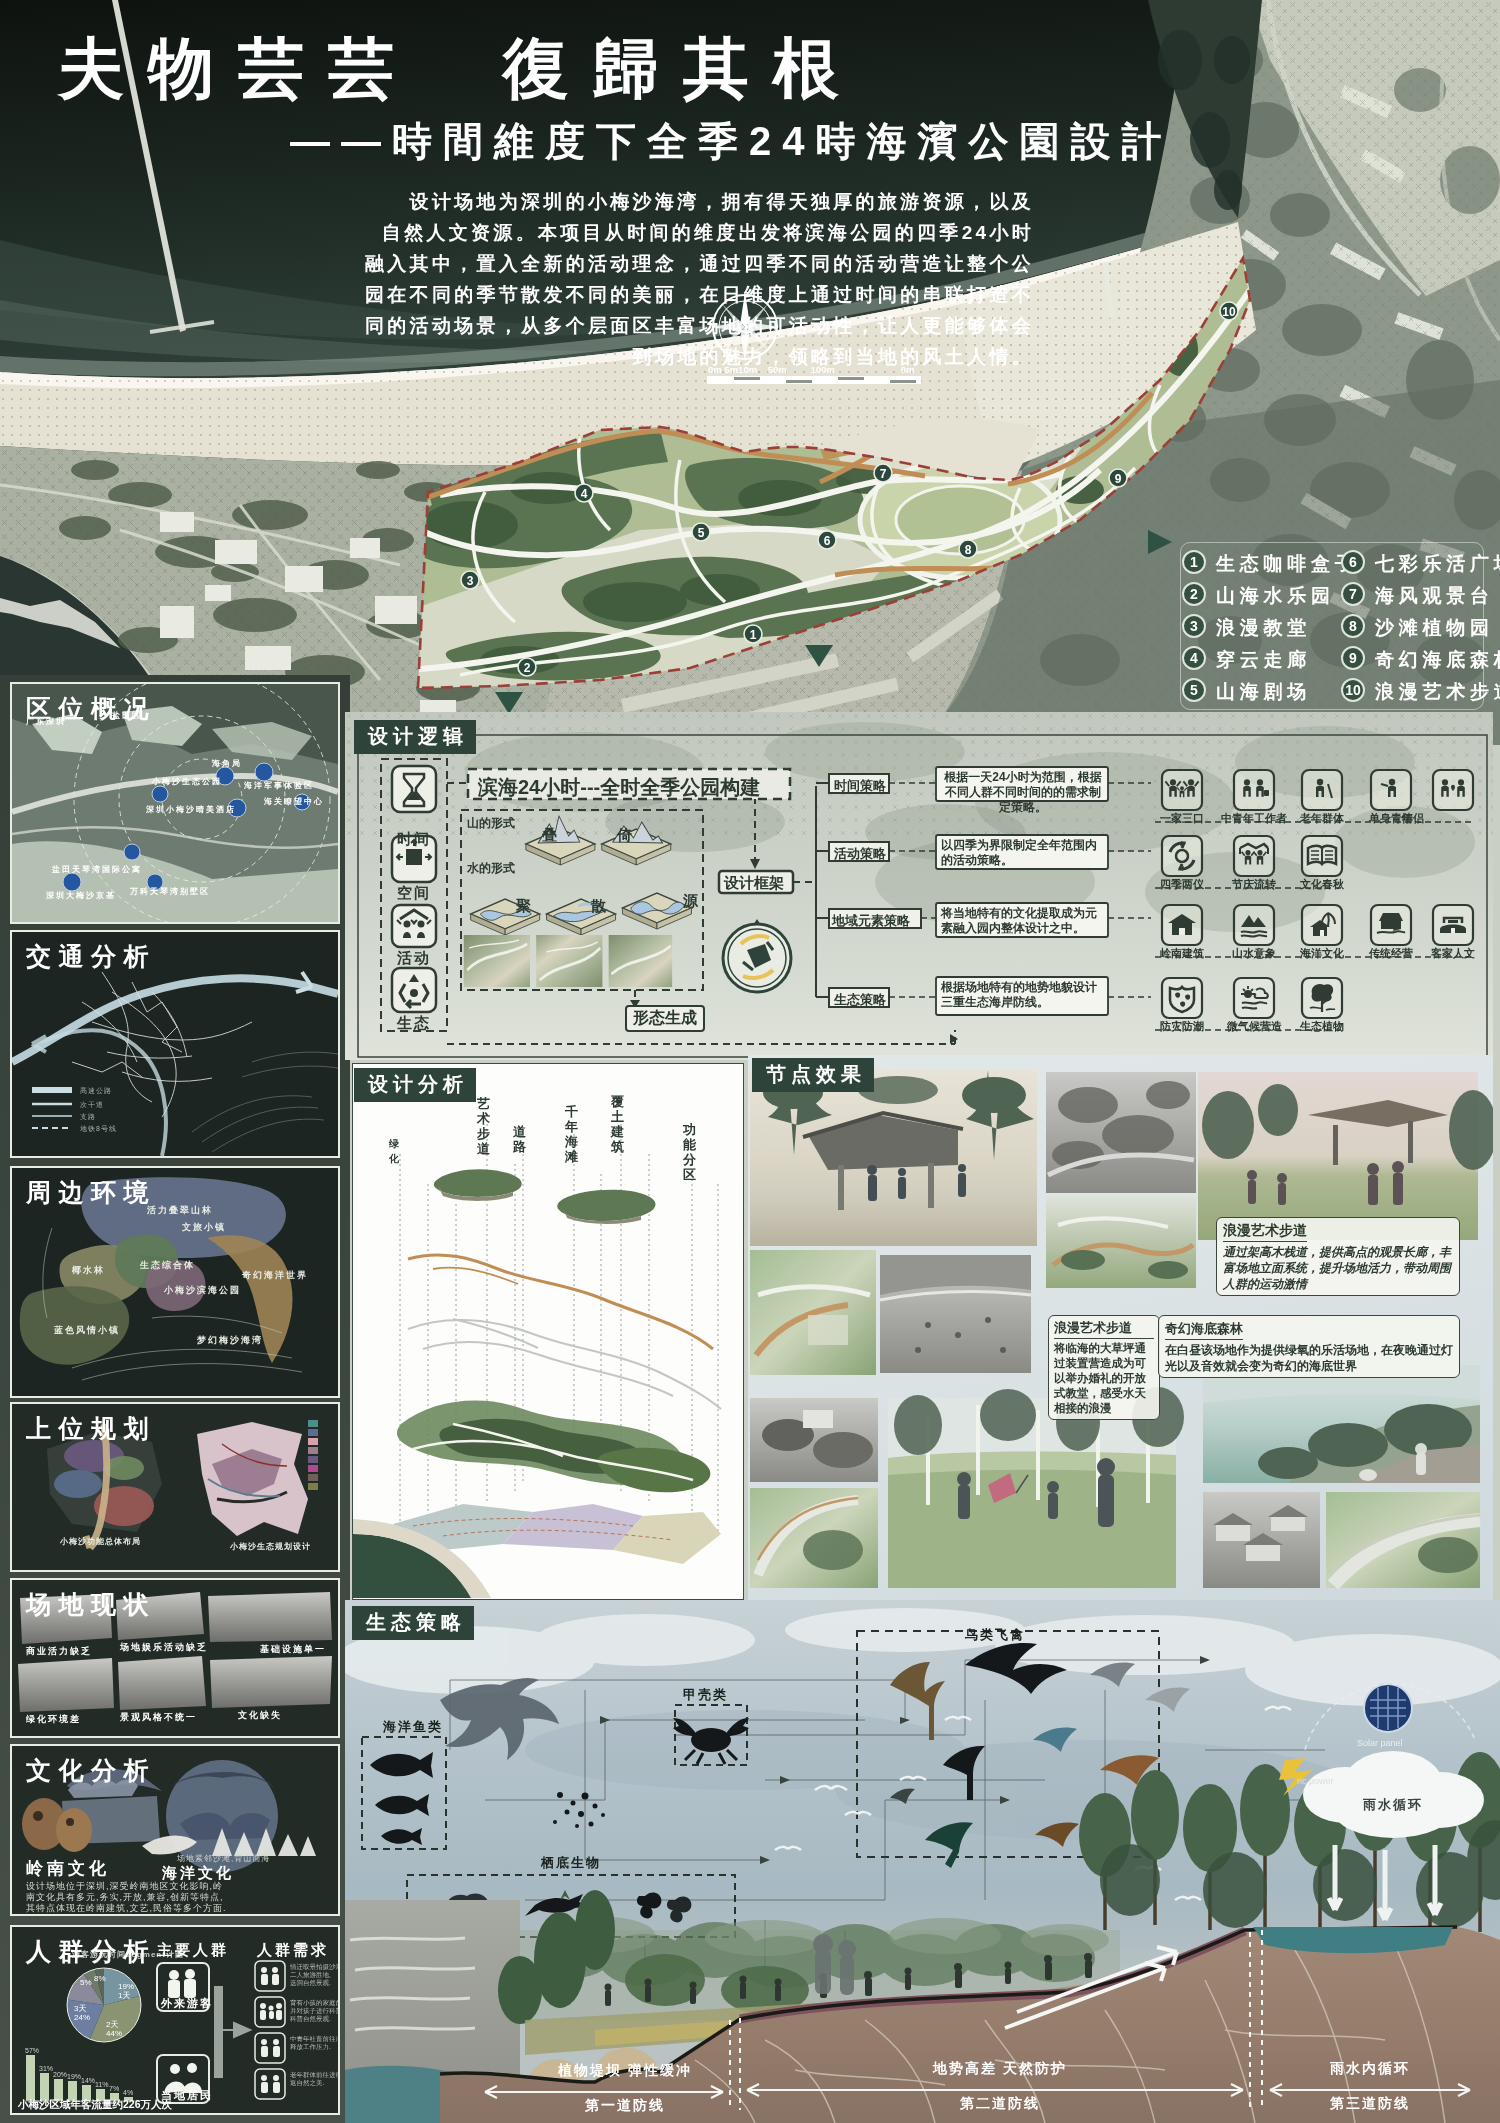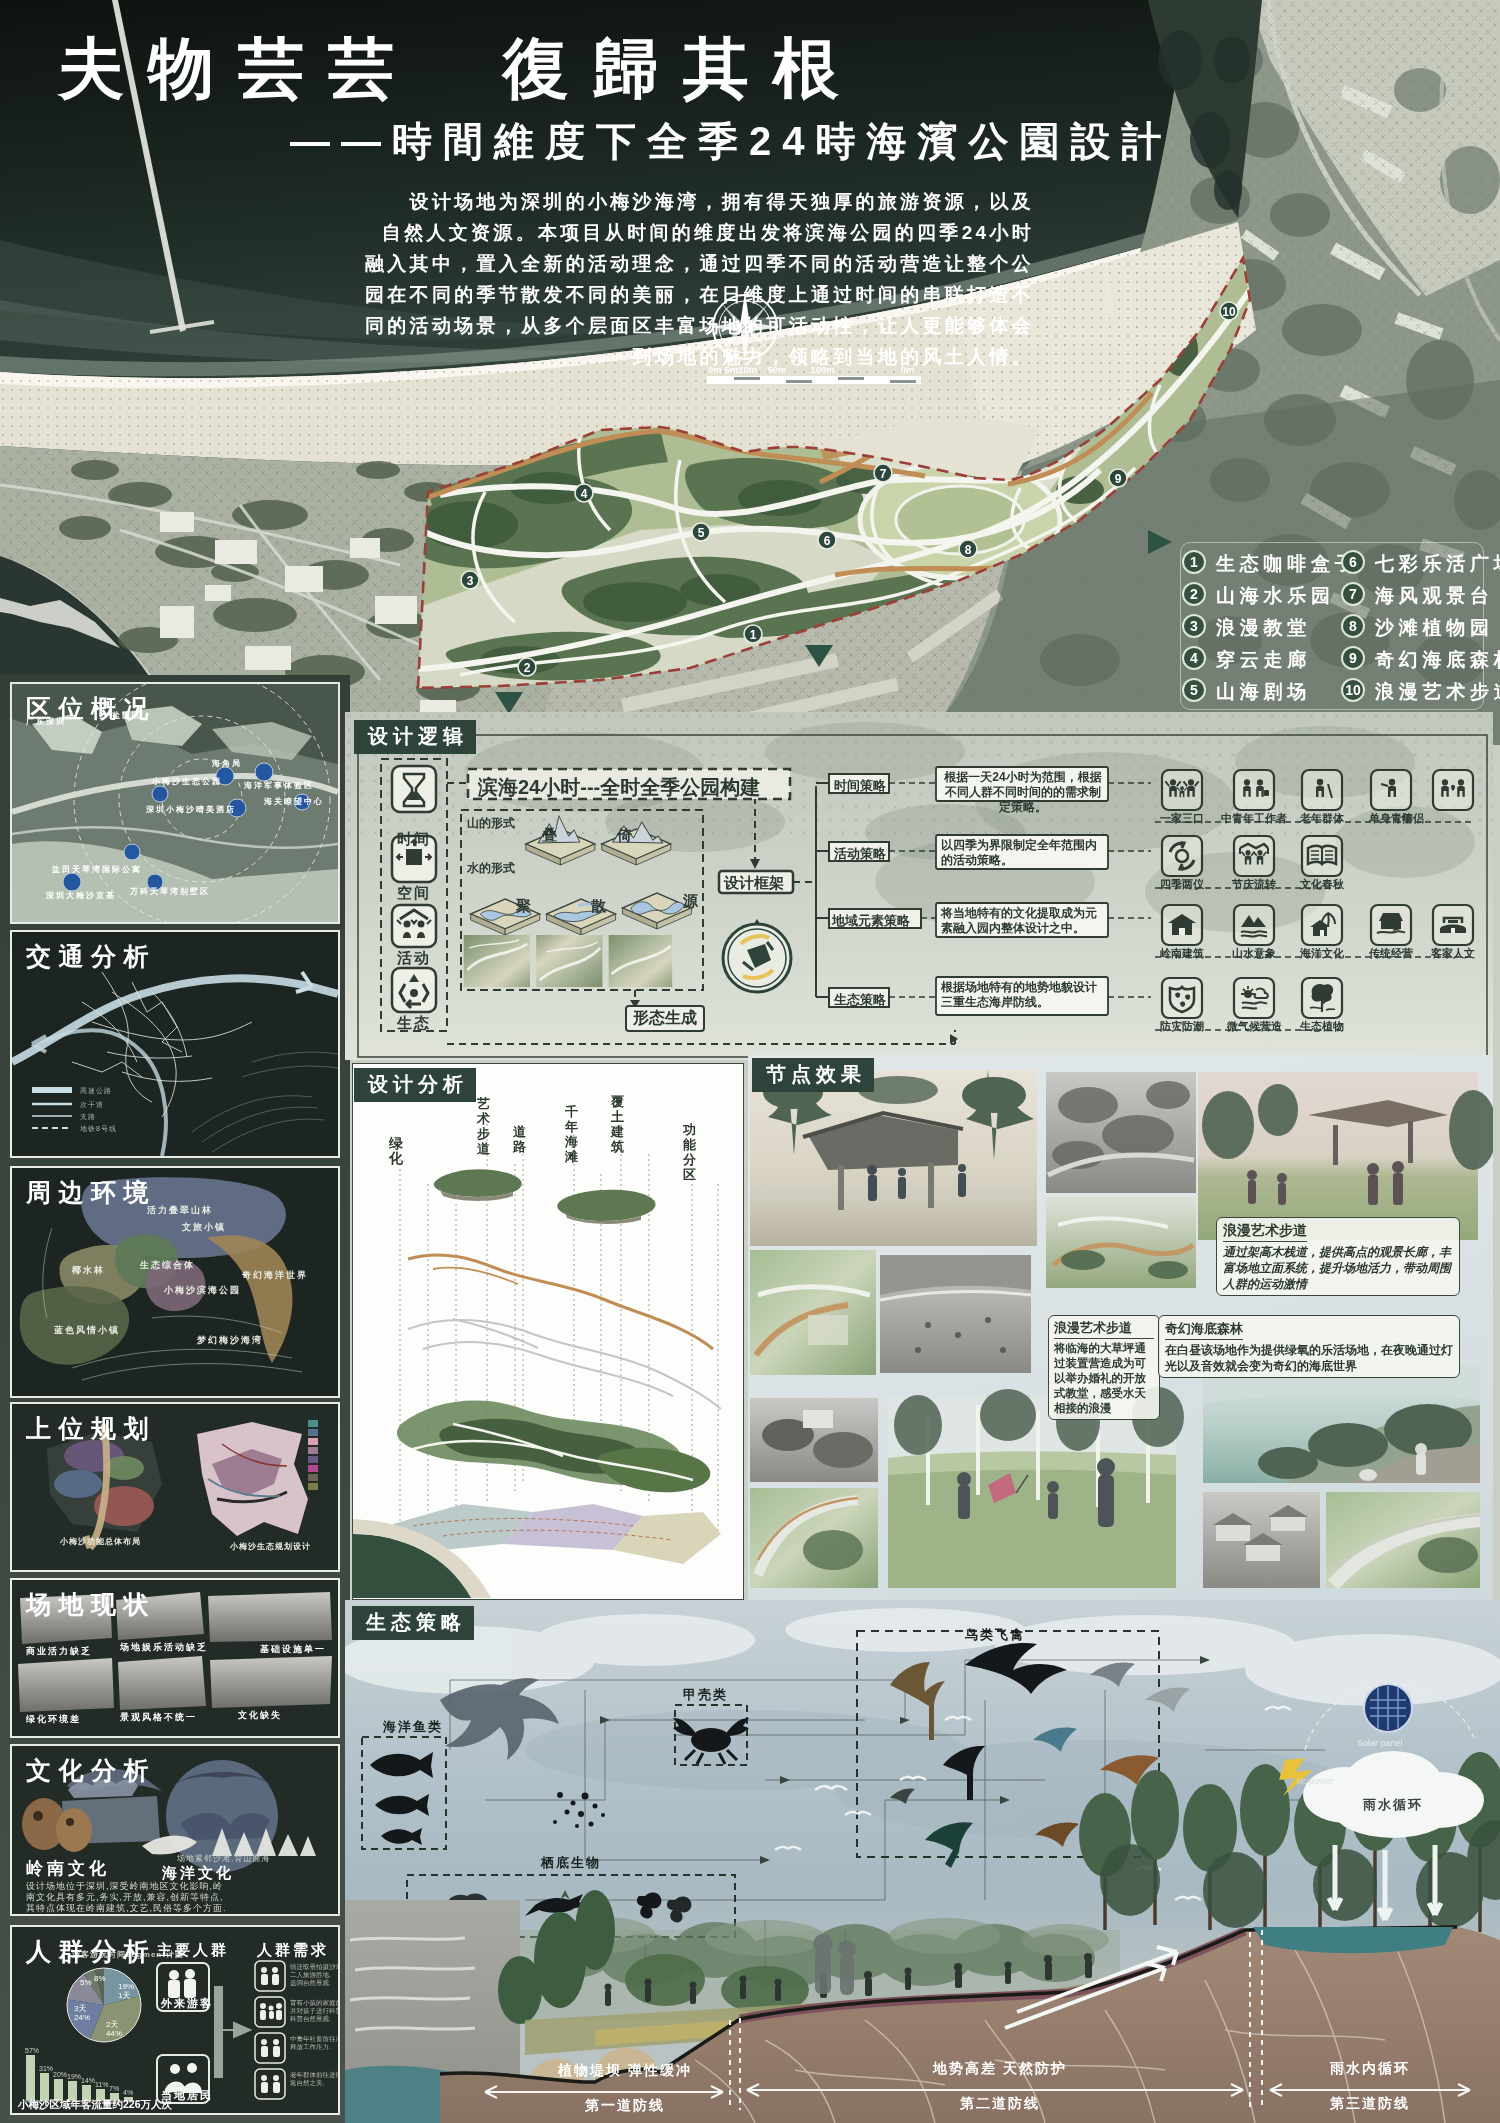--- a/index.html
+++ b/index.html
@@ -1078,21 +1078,21 @@
     <g stroke="#b06a50" stroke-width="1" stroke-dasharray="4 3" fill="none">
       <path d="M60,462 C120,452 200,452 280,462"></path>
       <path d="M90,472 C160,462 240,466 320,476"></path>
     </g>
   </g>
 
   <path d="M0,470 C50,470 95,492 120,534 L0,534 Z" fill="#33503f"></path>
   <path d="M0,455 C60,458 110,482 138,534 L118,534 C95,492 50,470 0,470 Z" fill="#ddd8c8"></path>
 </svg>
 
-<div class="ab dk" style="left:36px;top:72px;width:16px;font-size:14px;font-weight:bold;line-height:15px;">绿化</div>
+<div class="ab dk" style="left:36px;top:72px;width:16px;font-size:10px;font-weight:bold;line-height:15px;">绿化</div>
 <div class="ab dk" style="left:124px;top:32px;width:16px;font-size:13px;font-weight:bold;line-height:15px;">艺术步道</div>
 <div class="ab dk" style="left:160px;top:60px;width:16px;font-size:13px;font-weight:bold;line-height:15px;">道路</div>
 <div class="ab dk" style="left:212px;top:40px;width:16px;font-size:13px;font-weight:bold;line-height:15px;">千年海滩</div>
 <div class="ab dk" style="left:258px;top:30px;width:16px;font-size:13px;font-weight:bold;line-height:15px;">覆土建筑</div>
 <div class="ab dk" style="left:330px;top:58px;width:16px;font-size:13px;font-weight:bold;line-height:15px;">功能分区</div>
 </div>
 <div class="seclabel" style="left:354px;top:1068px;">设计分析</div>
 
 <div class="ab" id="nodes" style="left:748px;top:1055px;width:745px;height:545px;background:linear-gradient(165deg,#e3e8e9 0%,#dde4e6 40%,#cdd8dc 100%);">
 <svg width="745" height="545" viewBox="0 0 745 545" style="position:absolute;left:0;top:0;">

